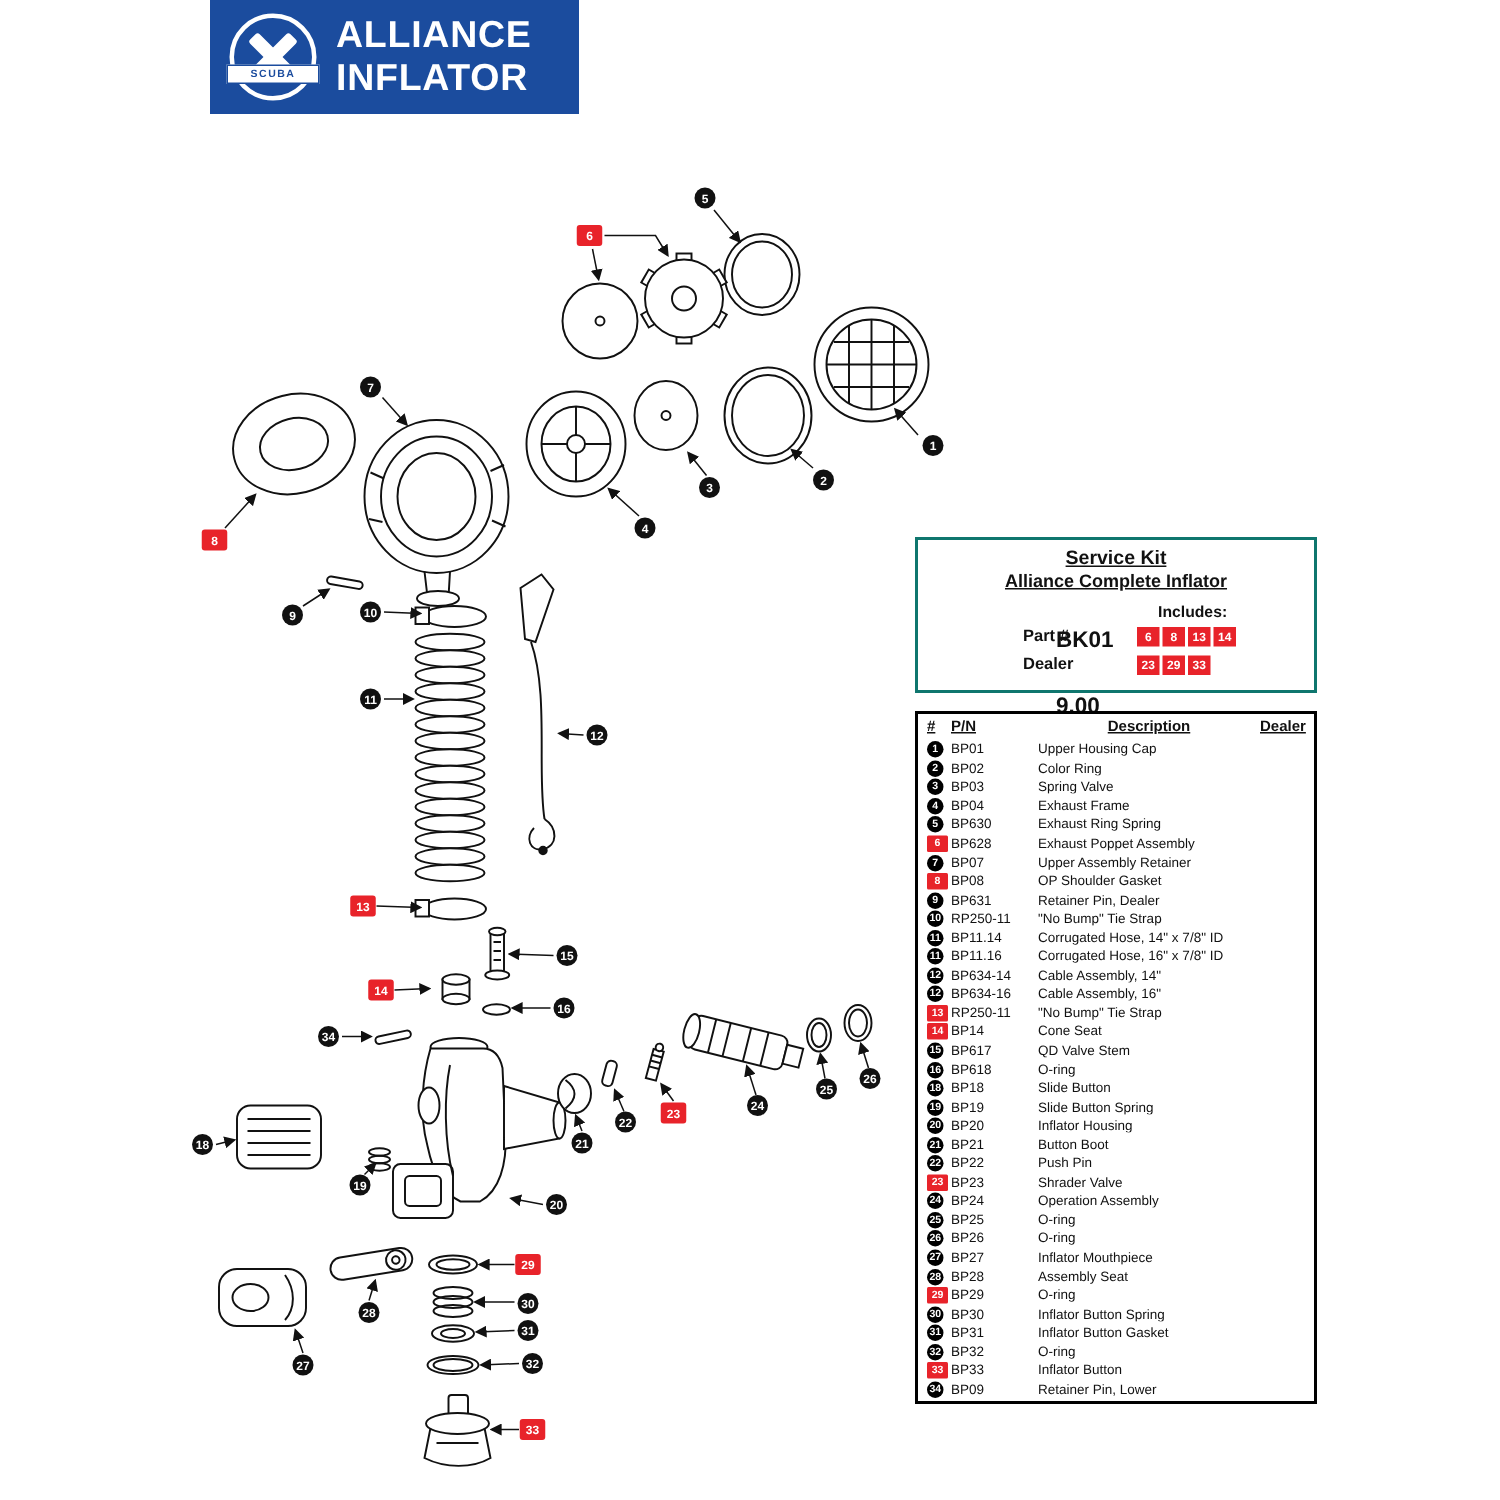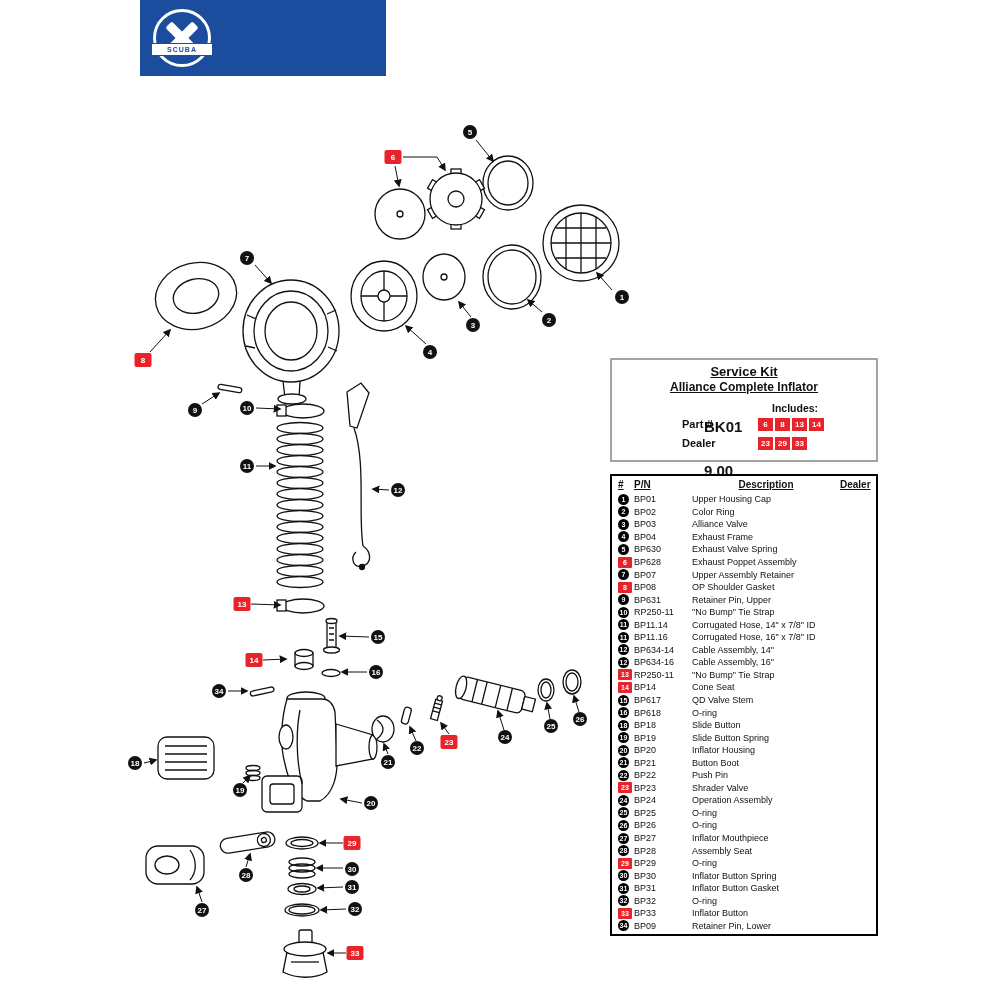--- a/index.html
+++ b/index.html
@@ -15,21 +15,21 @@
   #logo { width:52px; height:52px; border:3px solid #fff; border-radius:50%; position:relative; flex:none; }
   #logo .xbar { position:absolute; left:50%; top:50%; width:38px; height:9px; background:#fff;
     border-radius:2px; transform:translate(-50%,-50%) rotate(45deg); }
   #logo .xbar.b { transform:translate(-50%,-50%) rotate(-45deg); }
   #logo .ribbon { position:absolute; left:-5px; right:-5px; top:31px; height:11px; background:#fff;
     border:1px solid #1b4c9e; display:flex; align-items:center; justify-content:center;
     color:#1b4c9e; font-size:7px; font-weight:bold; letter-spacing:1px; }
   #banner .brand { color:#fff; font-weight:bold; font-size:25px; line-height:29px; letter-spacing:0.5px; }
 
   
-  #kit { left:610px; top:358px; width:268px; height:104px; border:2px solid #a3a3a3; box-sizing:border-box; }
+  #kit { left:610px; top:358px; width:268px; height:104px; border:2px solid #0f766e; box-sizing:border-box; }
   .kit-title { text-align:center; font-weight:bold; font-size:13px; text-decoration:underline; margin-top:4px; }
   .kit-sub { text-align:center; font-weight:bold; font-size:12px; text-decoration:underline; margin-top:1px; }
   .kit-includes { position:absolute; left:160px; top:42px; font-weight:bold; font-size:10.5px; }
   .kit-label { position:absolute; font-weight:bold; font-size:11px;padding-left:35px; }
   .kit-value { position:absolute; font-weight:bold; font-size:15px; }
   .chiprow { position:absolute; display:flex; gap:2px; }
   .chip { width:15px; height:13px; background:#e8232a; color:#fff; font-size:8px; font-weight:bold;
     display:flex; align-items:center; justify-content:center; }
 
   
@@ -340,20 +340,24 @@
     <div class="co red" style="left: 355px; top: 953px;">33</div>
     <div class="co" style="left: 219px; top: 691px;">34</div>
   </div>
 
 <div id="banner" class="abs">
   <div id="logo">
     <div class="xbar"></div>
     <div class="xbar b"></div>
     <div class="ribbon">SCUBA</div>
   </div>
+  <div class="brand">
+    <div>ALLIANCE</div>
+    <div>INFLATOR</div>
+  </div>
 </div>
 
 <div id="kit" class="abs">
   <div class="kit-title">Service Kit</div>
   <div class="kit-sub">Alliance Complete Inflator</div>
   <div class="kit-includes">Includes:</div>
 
   <div class="kit-label" style="left:35px; top:58px;">Part #</div>
   <div class="kit-value" style="left:92px; top:58px;">BK01</div>
   <div class="chiprow" style="left:146px; top:58px;">
@@ -388,33 +392,33 @@
       </div>
       <div class="prow">
         <span class="pcell c1"><span class="mk">2</span></span>
         <span class="pcell c2">BP02</span>
         <span class="pcell c3">Color Ring</span>
         <span class="pcell c4"></span>
       </div>
       <div class="prow">
         <span class="pcell c1"><span class="mk">3</span></span>
         <span class="pcell c2">BP03</span>
-        <span class="pcell c3">Alliance Valve</span>
+        <span class="pcell c3">Spring Valve</span>
         <span class="pcell c4"></span>
       </div>
       <div class="prow">
         <span class="pcell c1"><span class="mk">4</span></span>
         <span class="pcell c2">BP04</span>
         <span class="pcell c3">Exhaust Frame</span>
         <span class="pcell c4"></span>
       </div>
       <div class="prow">
         <span class="pcell c1"><span class="mk">5</span></span>
         <span class="pcell c2">BP630</span>
-        <span class="pcell c3">Exhaust Valve Spring</span>
+        <span class="pcell c3">Exhaust Ring Spring</span>
         <span class="pcell c4"></span>
       </div>
       <div class="prow">
         <span class="pcell c1"><span class="mk red">6</span></span>
         <span class="pcell c2">BP628</span>
         <span class="pcell c3">Exhaust Poppet Assembly</span>
         <span class="pcell c4"></span>
       </div>
       <div class="prow">
         <span class="pcell c1"><span class="mk">7</span></span>
@@ -424,21 +428,21 @@
       </div>
       <div class="prow">
         <span class="pcell c1"><span class="mk red">8</span></span>
         <span class="pcell c2">BP08</span>
         <span class="pcell c3">OP Shoulder Gasket</span>
         <span class="pcell c4"></span>
       </div>
       <div class="prow">
         <span class="pcell c1"><span class="mk">9</span></span>
         <span class="pcell c2">BP631</span>
-        <span class="pcell c3">Retainer Pin, Upper</span>
+        <span class="pcell c3">Retainer Pin, Dealer</span>
         <span class="pcell c4"></span>
       </div>
       <div class="prow">
         <span class="pcell c1"><span class="mk">10</span></span>
         <span class="pcell c2">RP250-11</span>
         <span class="pcell c3">"No Bump" Tie Strap</span>
         <span class="pcell c4"></span>
       </div>
       <div class="prow">
         <span class="pcell c1"><span class="mk">11</span></span>

